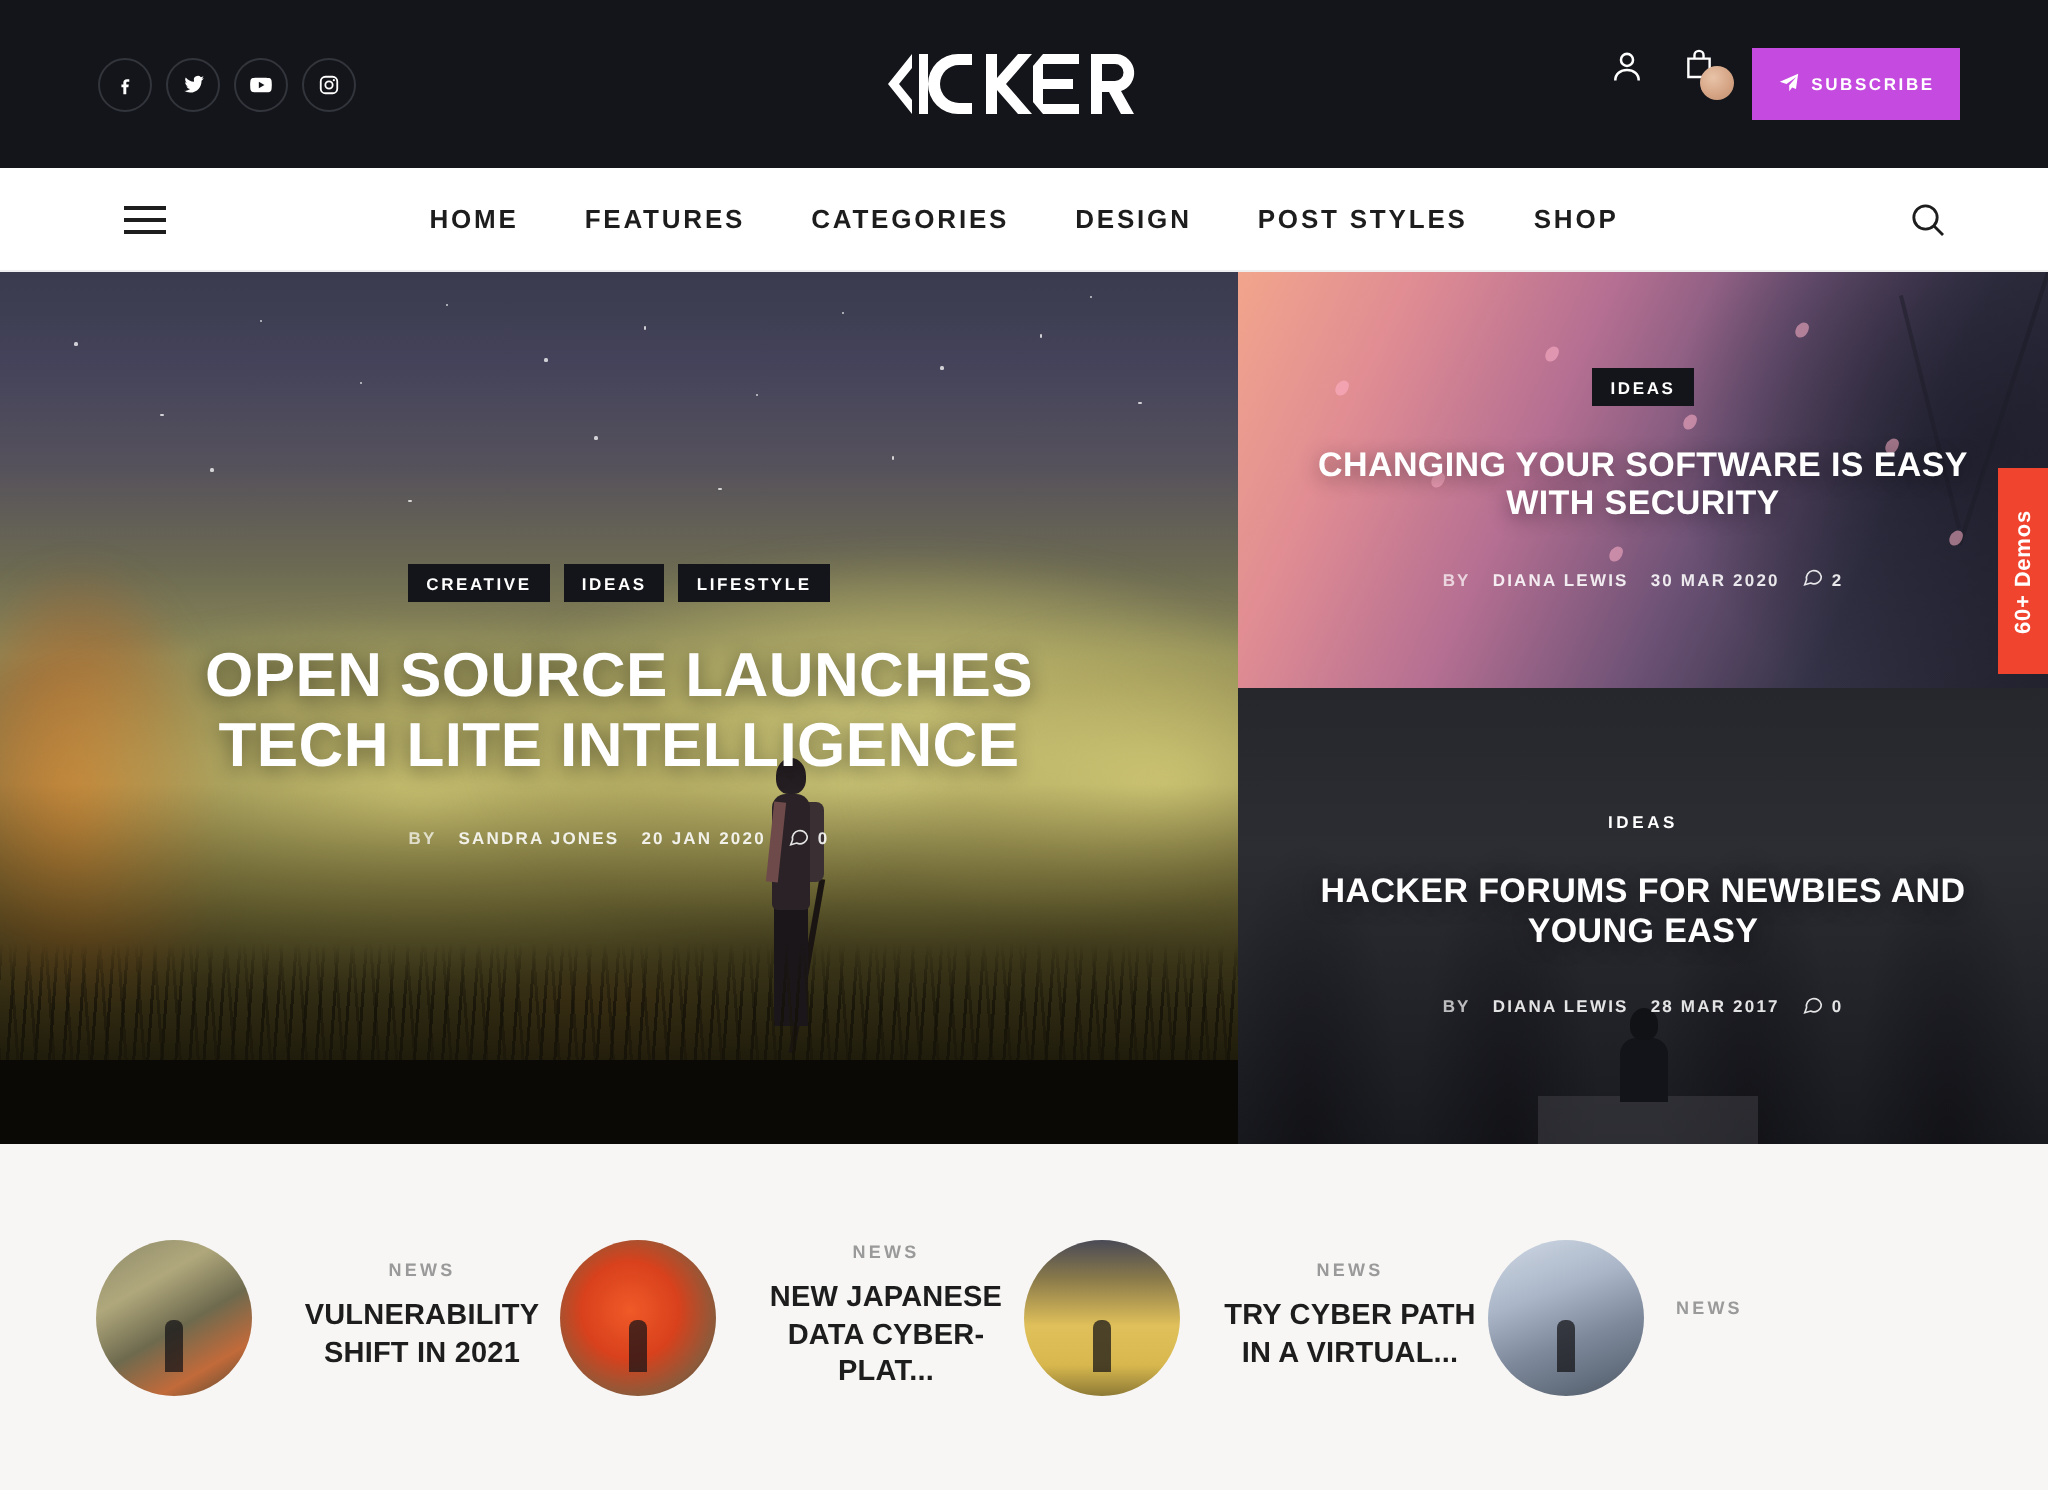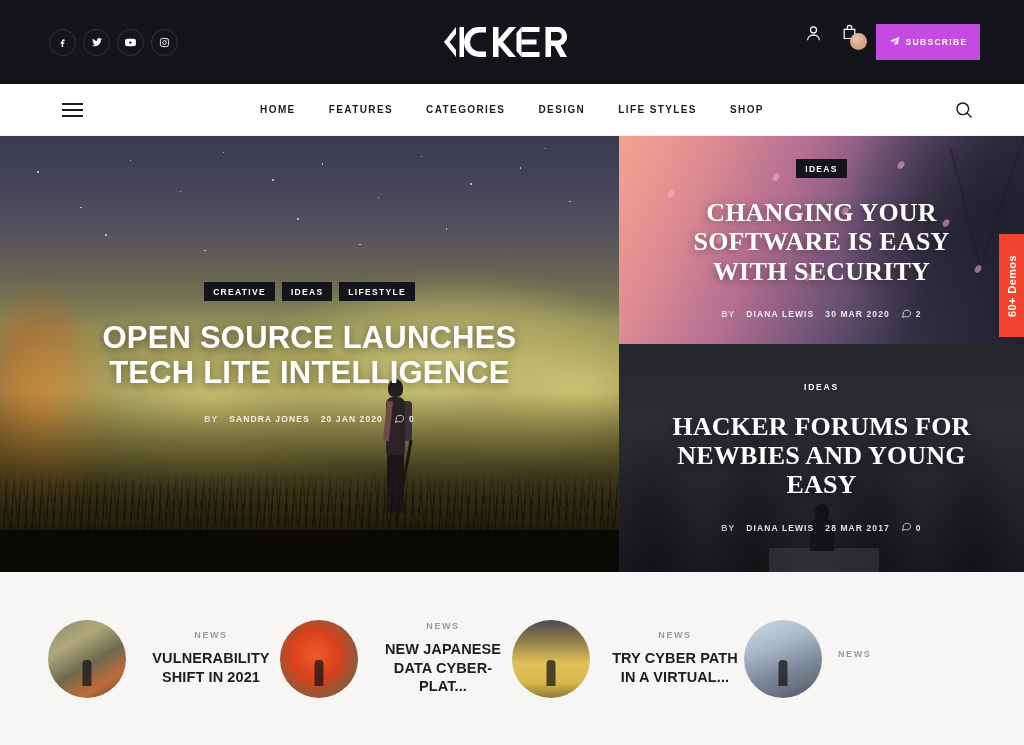--- a/index.html
+++ b/index.html
@@ -68,21 +68,21 @@
   }
   .hamburger { margin-left: 62px; display: flex; flex-direction: column; gap: 4px; cursor: pointer; }
   .hamburger span { display: block; width: 21px; height: 2px; background: #1d1d1d; }
   .nav-links {
     position: absolute; left: 0; right: 0;
     display: flex; align-items: center; justify-content: center; gap: 33px;
     pointer-events: none;
   }
   .nav-links a {
     pointer-events: auto;
-    font-size: 10px; font-weight: bold; letter-spacing: 1.4px;
+    font-size: 13px; font-weight: bold; letter-spacing: 1.4px;
     color: #1d1d1d; text-decoration: none; white-space: nowrap;
   }
   .search-btn { margin-left: auto; margin-right: 50px; color: #1d1d1d; display: flex; cursor: pointer; }
 
   
   .hero { display: flex; height: 436px; position: relative; }
 
   .hero-main {
     width: 619px; height: 436px; position: relative; overflow: hidden;
     background: linear-gradient(180deg,
@@ -230,21 +230,21 @@
   .tag-plain {
     color: #ffffff; font-size: 8.5px; font-weight: bold; letter-spacing: 1.8px;
     margin-bottom: 20px; text-decoration: none;
   }
   .hero-title {
     color: #ffffff; font-weight: bold; line-height: 1.12;
     text-shadow: 0 2px 10px rgba(0,0,0,0.45);
     letter-spacing: 0.2px; text-decoration: none; display: block;
   }
   .hero-main-overlay .hero-title { font-size: 31px; max-width: 480px; }
-  .card-overlay .hero-title { font-size: 26px; max-width: 330px; font-family: Liberation Serif, serif; }
+  .card-overlay .hero-title { font-size: 17px; max-width: 330px; }
 
   .meta {
     display: flex; align-items: center; gap: 11px;
     color: rgba(255,255,255,0.88);
     font-size: 8.5px; font-weight: bold; letter-spacing: 1.1px;
     margin-top: 22px;
   }
   .meta .by { font-weight: bold; opacity: 0.8; }
   .meta .comments { display: flex; align-items: center; gap: 4px; }
 
@@ -383,21 +383,21 @@
   <div class="hamburger">
     <span></span>
       <span></span>
       <span></span>
   </div>
   <div class="nav-links">
     <a href="#">HOME</a>
     <a href="#">FEATURES</a>
     <a href="#">CATEGORIES</a>
     <a href="#">DESIGN</a>
-    <a href="#">LIFE STYLES</a>
+    <a href="#">POST STYLES</a>
     <a href="#">SHOP</a>
   </div>
   <div class="search-btn">
     <svg width="20" height="20" viewBox="0 0 24 24" fill="none" stroke="currentColor" stroke-width="1.7">
         <circle cx="10.5" cy="10.5" r="7"></circle>
         <path d="M15.6 15.6 21 21"></path>
       </svg>
   </div>
 </nav>
 

